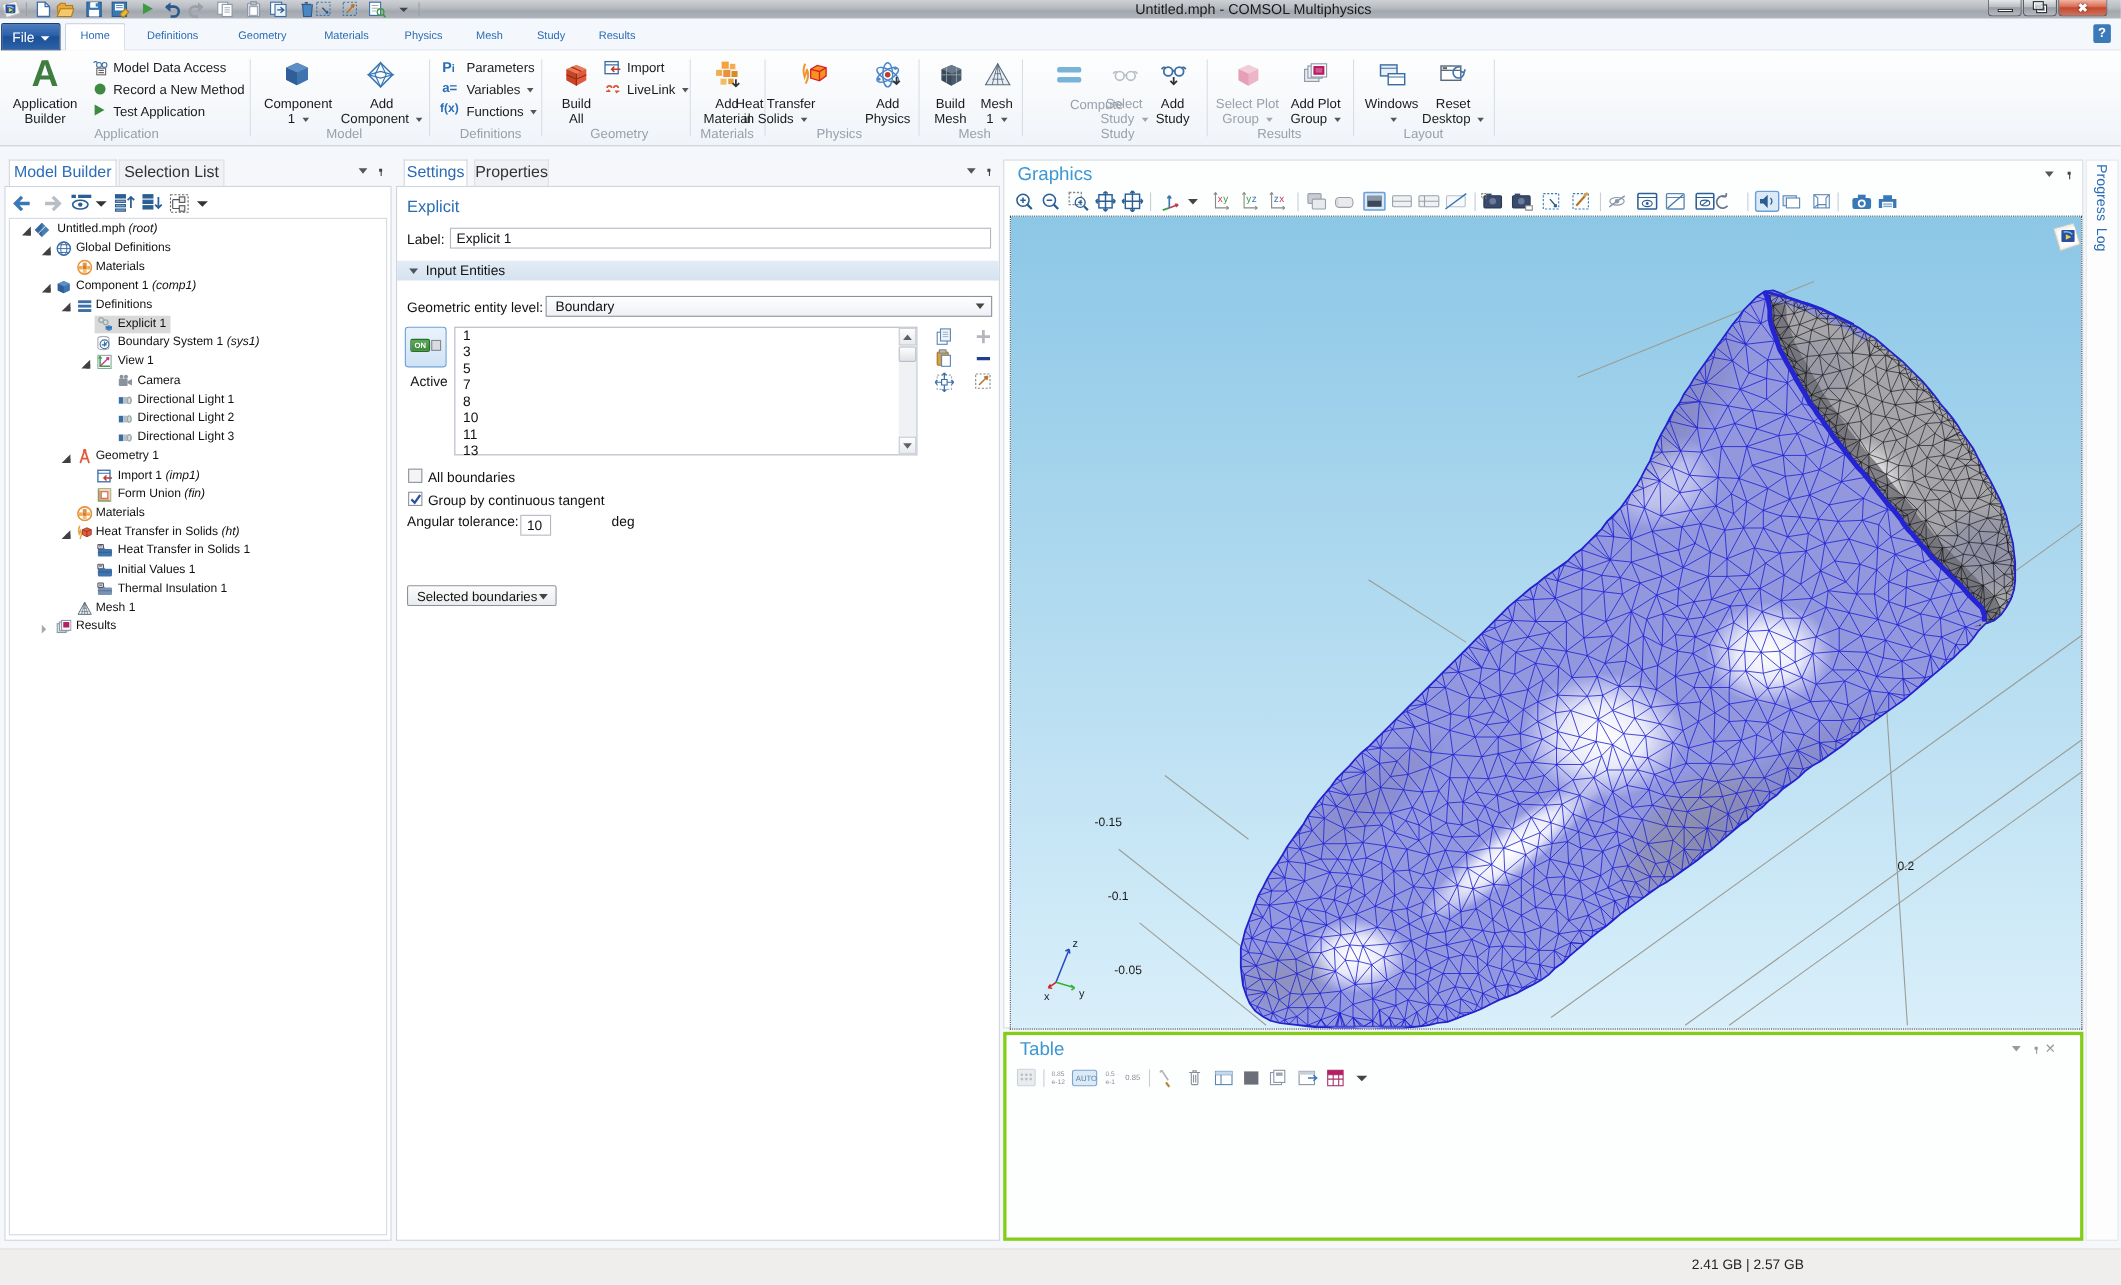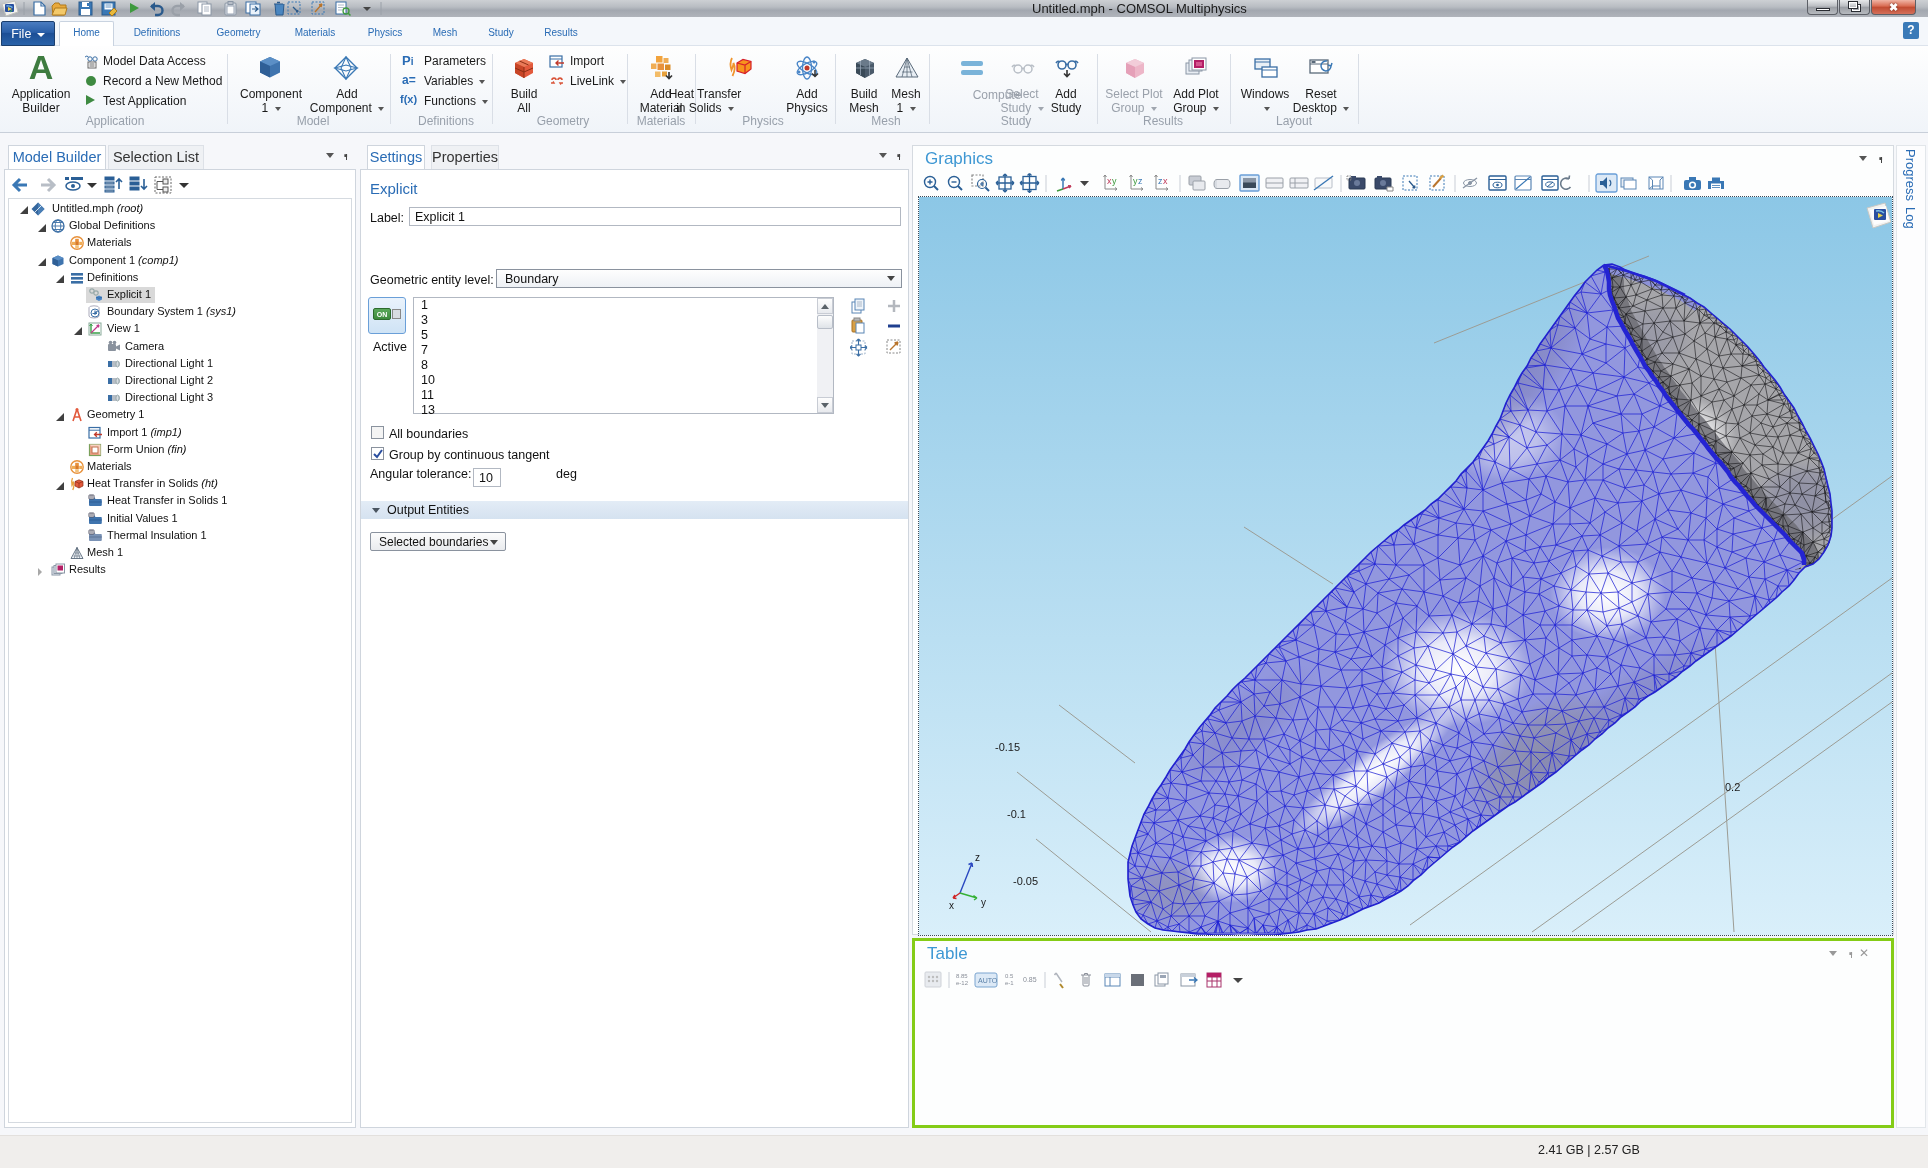--- a/index.html
+++ b/index.html
@@ -535,20 +535,21 @@
   <div style="position:absolute;left:0;top:24px;right:0;bottom:0;background:#fff;border:1px solid #cfd5dd;"></div>
   <div class="ptab active" style="left:7px;width:58px;">Settings</div>
   <div class="ptab inactive" style="left:71px;width:68px;">Properties</div>
   <div class="pmin" style="right:22px;top:8px;width:0;height:0;border-left:4px solid transparent;border-right:4px solid transparent;border-top:5px solid #555;"></div>
   <div class="pmin" style="right:8px;top:4px;font-size:11px;color:#444;">▪<span style="position:absolute;left:2px;top:5px;width:1px;height:6px;background:#444;"></span></div>
 
   <div style="position:absolute;left:10px;top:35px;font-size:15px;color:#2a6cb5;">Explicit</div>
   <div class="slabel" style="left:10px;top:66px;">Label:</div>
   <div class="tfield" style="left:49px;top:62px;width:492px;height:19px;line-height:18px;">Explicit 1</div>
 
+  <div class="sechead" style="top:92px;"><span class="sectri"></span>Input Entities</div>
 
   <div class="slabel" style="left:10px;top:128px;">Geometric entity level:</div>
   <div class="combo" style="left:136px;top:124px;width:406px;height:19px;line-height:18px;padding-left:8px;">Boundary<span class="ca"></span></div>
 
   <div style="position:absolute;left:8px;top:152px;width:38px;height:37px;border:1px solid #6a9fd8;border-radius:3px;background:linear-gradient(#eaf3fc,#cfe3f5);"></div>
   <div style="position:absolute;left:13px;top:163px;width:18px;height:12px;background:linear-gradient(#5aa85a,#3d8b3d);border-radius:2px;border:1px solid #2d6b2d;color:#fff;font-size:7px;font-weight:bold;text-align:center;line-height:12px;">ON</div>
   <div style="position:absolute;left:32px;top:164px;width:9px;height:10px;background:#d8dce2;border:1px solid #888;"></div>
   <div class="slabel" style="left:13px;top:195px;">Active</div>
 
   <div style="position:absolute;left:53px;top:152px;width:421px;height:117px;background:#fff;border:1px solid #b2b8c2;"></div>
@@ -595,21 +596,20 @@
   <div class="cb" style="left:11px;top:302px;"></div>
   <svg style="position:absolute;left:12px;top:303px;width:12px;height:12px;" viewBox="0 0 12 12">
         <path d="M2 6 L5 9 L10 2" stroke="#2a4fa0" stroke-width="2" fill="none"></path>
       </svg>
   <div class="slabel" style="left:29px;top:303px;">Group by continuous tangent</div>
 
   <div class="slabel" style="left:10px;top:322px;">Angular tolerance:</div>
   <div class="tfield" style="left:113px;top:323px;width:28px;height:19px;line-height:18px;">10</div>
   <div class="slabel" style="left:152px;top:322px;margin-left:44px;">deg</div>
 
-  <div class="sechead" style="top:356px;"><span class="sectri"></span>Output Entities</div>
 
   <div style="position:absolute;left:10px;top:387px;width:136px;height:19px;border:1px solid #8a929e;border-radius:2px;background:linear-gradient(#fcfcfc,#e9ebee);font-size:12px;color:#111;line-height:18px;padding-left:8px;">Selected boundaries<span style="position:absolute;right:7px;top:7px;width:0;height:0;border-left:4px solid transparent;border-right:4px solid transparent;border-top:5px solid #444;"></span></div>
 </div>
 
 <div id="gpanel" style="position:absolute;left:912px;top:145px;width:982px;height:790px;background:#fdfefe;border:1px solid #d5dae0;">
   <div class="phead" style="position:absolute;left:12px;top:3px;">Graphics</div>
   <div class="pmin" style="right:26px;top:10px;width:0;height:0;border-left:4px solid transparent;border-right:4px solid transparent;border-top:5px solid #555;"></div>
   <div class="pmin" style="right:10px;top:6px;font-size:11px;color:#444;">▪<span style="position:absolute;left:2px;top:5px;width:1px;height:6px;background:#444;"></span></div>
   <svg id="gtoolbar" style="position:absolute;left:0;top:27px;width:830px;height:24px;" viewBox="0 0 830 24">
     <g fill="none" stroke="#2a5f96" stroke-width="1.4">

